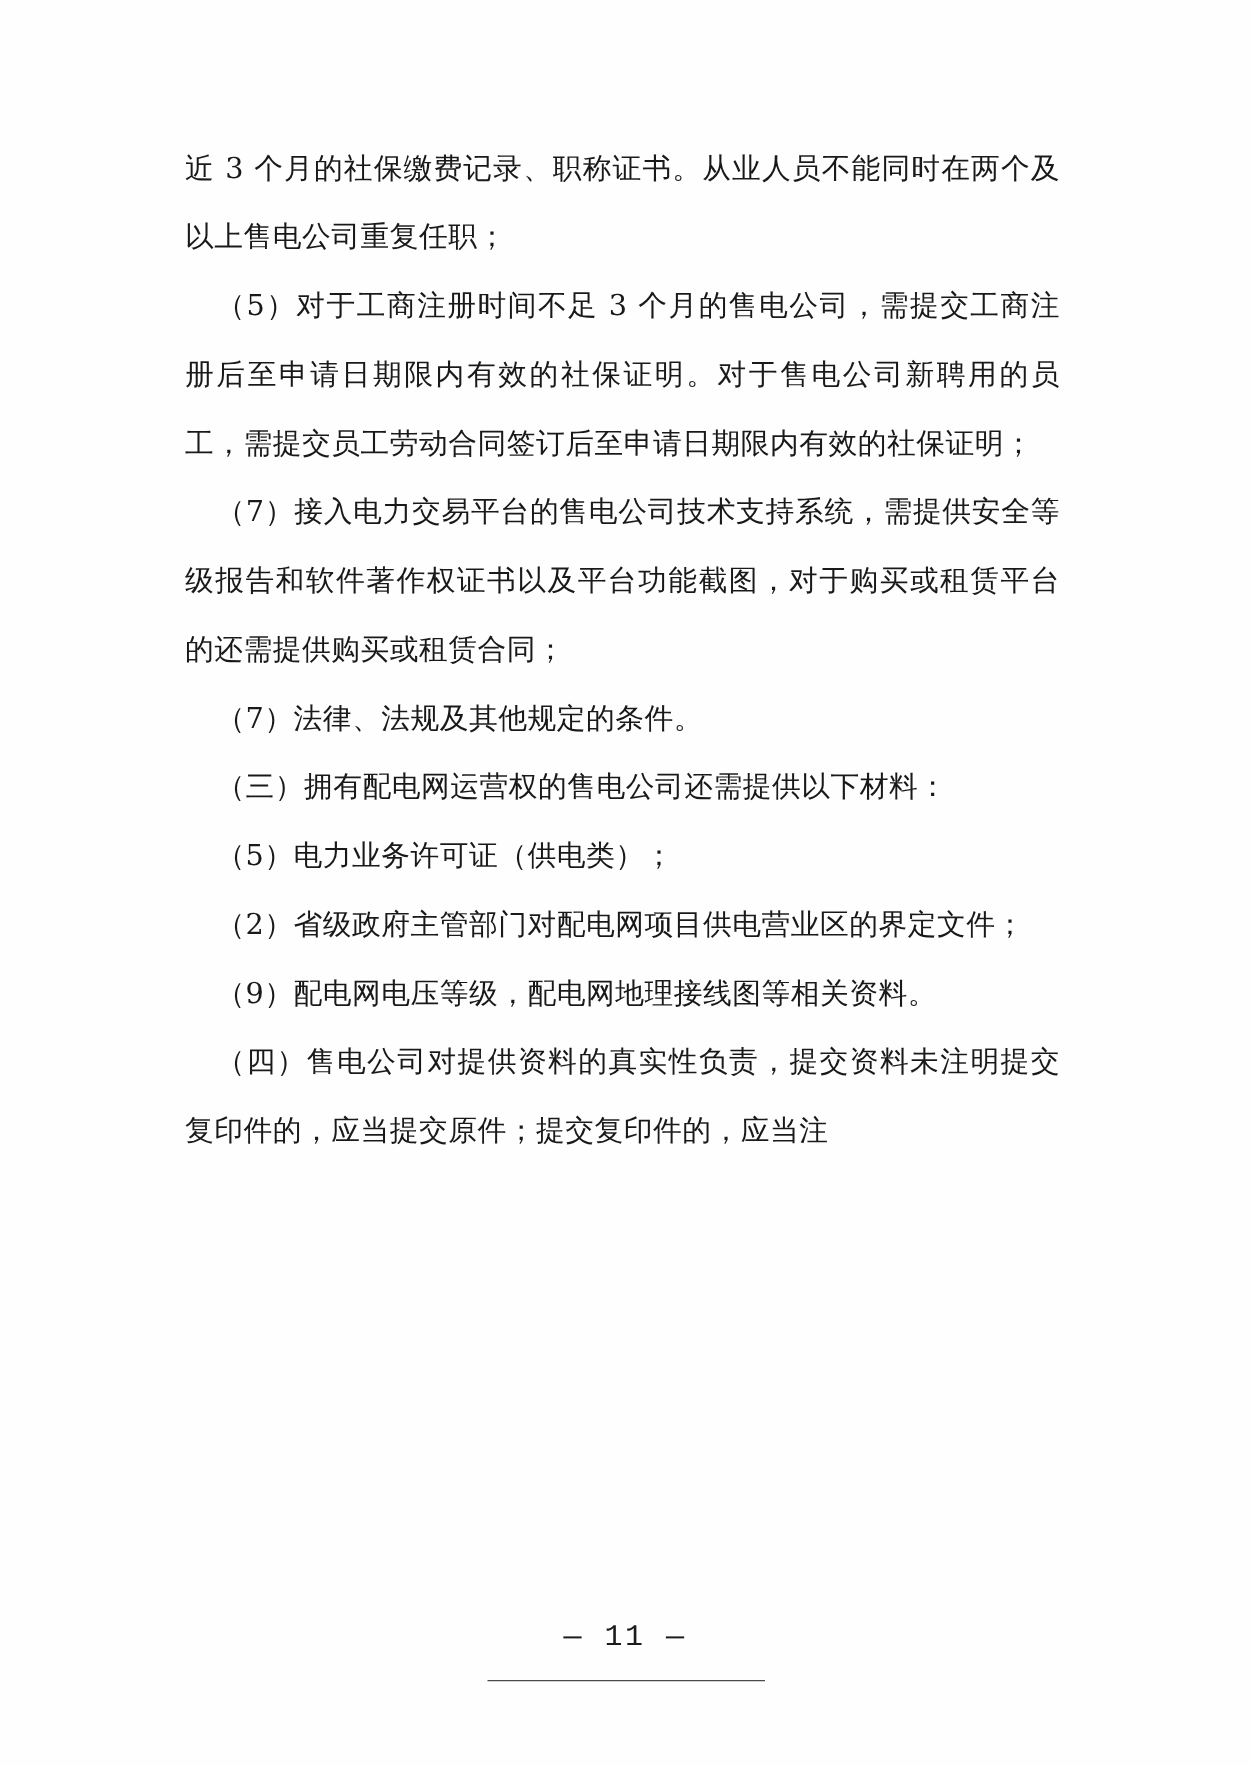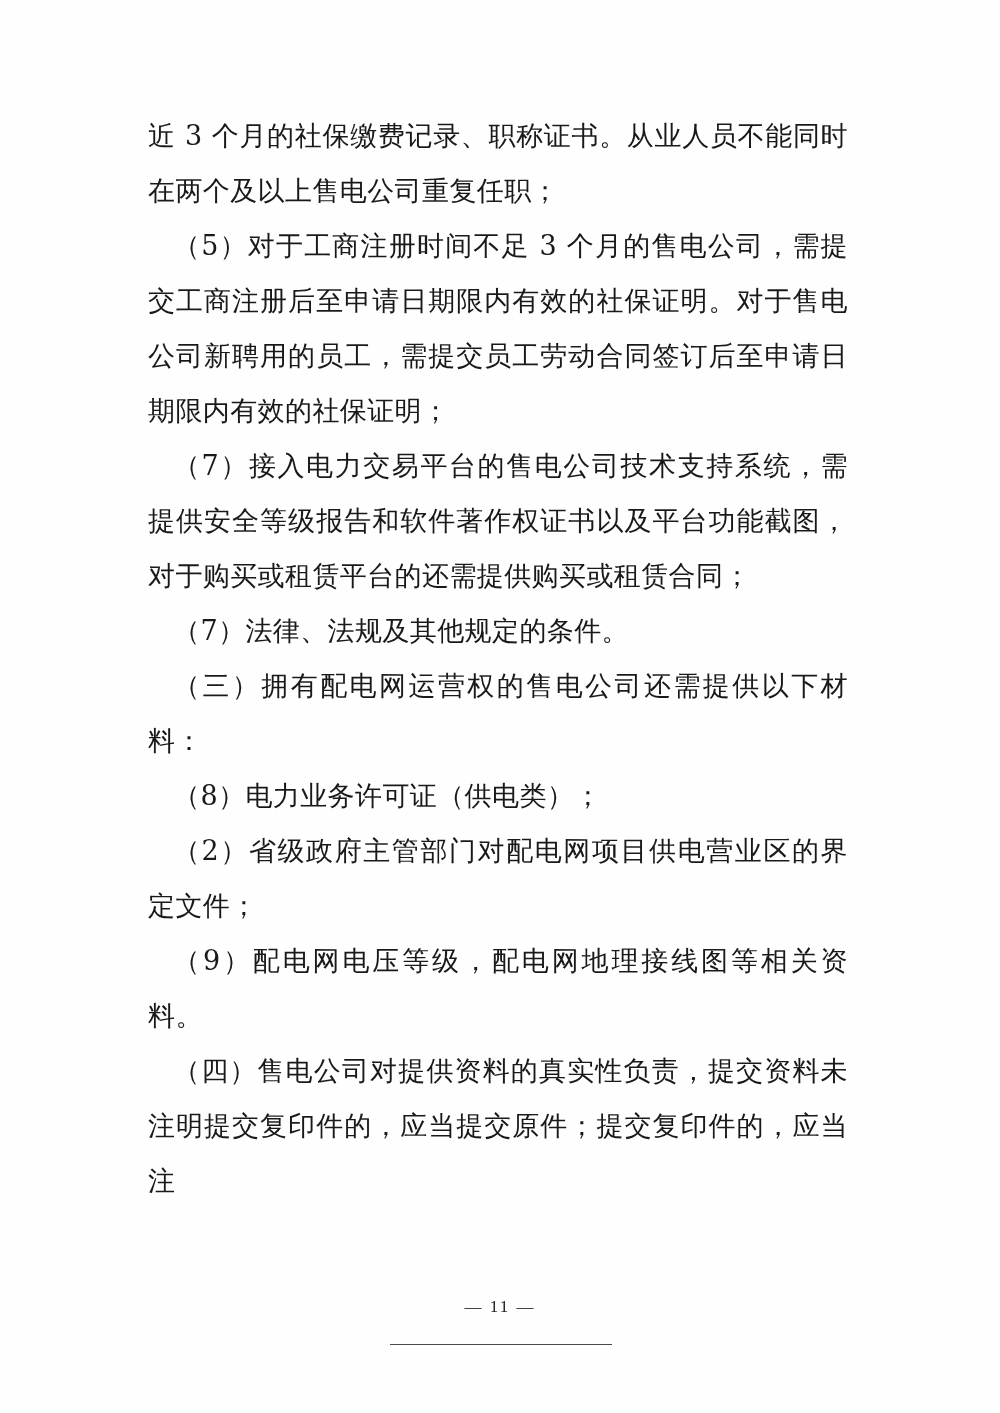--- a/index.html
+++ b/index.html
@@ -16,44 +16,44 @@
     font-family: "DejaVu Serif", "Liberation Serif", serif;
     color: #1b1b1b;
   }
   .content {
     position: absolute;
     left: 148px;
     top: 108px;
     width: 700px;
   }
   .para {
-    font-size: 27px;
+    font-size: 23px;
     line-height: 55px;
     text-align: justify;
     text-justify: inter-ideograph;
     letter-spacing: 0.4px;
     margin: 0;
     color: #191919;
   }
   .para + .para {
     margin-top: 0px;
   }
   .indent {
     text-indent: 0px;
   }
   .footer-num {
     position: absolute;
     left: 0;
     right: 0;
     top: 1297px;
     text-align: center;
-    font-size: 17px;
+    font-size: 24px;
     letter-spacing: 2px;
     color: #1b1b1b;
-    font-family: Liberation Serif, serif;
+    font-family: Liberation Mono, monospace;
   }
   .footer-rule {
     position: absolute;
     left: 390px;
     top: 1344px;
     width: 222px;
     height: 1px;
     background: #4a4a4a;
   }
   .footer-pages {
@@ -71,21 +71,21 @@
 <body>
 
 <div class="page">
 
   <div class="content">
     <p class="para">近 3 个月的社保缴费记录、职称证书。从业人员不能同时在两个及以上售电公司重复任职；</p>
     <p class="para indent" style="text-indent: 25px;">（5）对于工商注册时间不足 3 个月的售电公司，需提交工商注册后至申请日期限内有效的社保证明。对于售电公司新聘用的员工，需提交员工劳动合同签订后至申请日期限内有效的社保证明；</p>
     <p class="para indent" style="text-indent: 25px;">（7）接入电力交易平台的售电公司技术支持系统，需提供安全等级报告和软件著作权证书以及平台功能截图，对于购买或租赁平台的还需提供购买或租赁合同；</p>
     <p class="para indent" style="text-indent: 25px;">（7）法律、法规及其他规定的条件。</p>
     <p class="para indent" style="text-indent: 25px;">（三）拥有配电网运营权的售电公司还需提供以下材料：</p>
-    <p class="para indent" style="text-indent: 25px;">（8）电力业务许可证（供电类）；</p>
+    <p class="para indent" style="text-indent: 25px;">（5）电力业务许可证（供电类）；</p>
     <p class="para indent" style="text-indent: 25px;">（2）省级政府主管部门对配电网项目供电营业区的界定文件；</p>
     <p class="para indent" style="text-indent: 25px;">（9）配电网电压等级，配电网地理接线图等相关资料。</p>
     <p class="para indent" style="text-indent: 25px;">（四）售电公司对提供资料的真实性负责，提交资料未注明提交复印件的，应当提交原件；提交复印件的，应当注</p>
   </div>
 
   <div class="footer-num">— 11 —</div>
   <div class="footer-rule"></div>
 
 </div>
 

